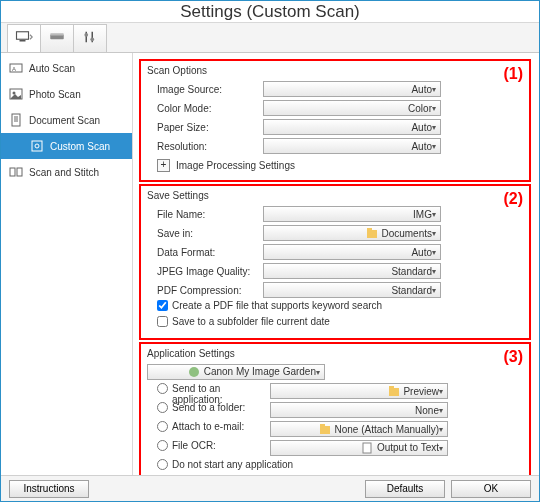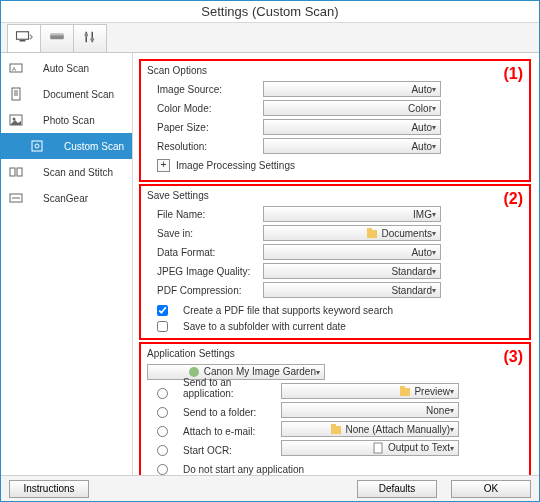--- a/index.html
+++ b/index.html
@@ -1,44 +1,44 @@
 <!DOCTYPE html>
 <html><head>
 <meta charset="utf-8">
 <style>
   * { box-sizing: border-box; font-family: "Segoe UI", Tahoma, sans-serif; }
   body { margin: 0; background: #fff; }
   .window { width: 540px; height: 502px; border: 1px solid #2c90c8; background: #fff; display: flex; flex-direction: column; }
-  .titlebar { height: 22px; background: #fff; color: #333; font-size: 13px; text-align: center; line-height: 22px; border-bottom: 1px solid #d8d8d8; position: relative; }
+  .titlebar { height: 22px; background: #fff; color: #333; font-size: 17px; text-align: center; line-height: 22px; border-bottom: 1px solid #d8d8d8; position: relative; }
   .tabstrip { height: 30px; border-bottom: 1px solid #c8c8c8; display: flex; align-items: flex-end; padding-left: 6px; background:#f4f4f4; }
   .tabbtn { width: 34px; height: 28px; border: 1px solid #c8c8c8; border-bottom: none; background: linear-gradient(#fff,#ececec); display: flex; align-items: center; justify-content: center; margin-right: -1px; }
   .tabbtn.active { background: #fff; position: relative; z-index: 2; }
   .tabbtn svg { width: 18px; height: 14px; }
   .body { flex: 1; display: flex; overflow: hidden; }
   .sidebar { width: 132px; border-right: 1px solid #d8d8d8; padding-top: 2px; background: #fff; }
-  .sideitem { display: flex; align-items: center; height: 26px; font-size: 10px; color: #333; padding-left: 8px; gap: 20px; cursor: default; }
+  .sideitem { display: flex; align-items: center; height: 26px; font-size: 10px; color: #333; padding-left: 8px; gap: 6px; cursor: default; }
   .sideitem.active { background: #2f90d0; color: #fff; padding-left: 29px; }
   .sideitem .icn { width: 14px; height: 14px; display:flex; align-items:center; justify-content:center; }
   .sideitem .icn svg { width:14px; height:14px; }
   .main { flex: 1; padding: 6px 8px 4px 6px; overflow: auto; font-size: 10px; color: #333; }
   .group { border: 2px solid #ff0000; padding: 2px 6px 6px 6px; margin-bottom: 2px; position: relative; }
   .group-title { font-size: 10px; color: #333; margin: 2px 0 4px 0; }
   .callout { position: absolute; right: 6px; top: 4px; color: #ff0000; font-size: 16px; font-weight: bold; }
   .row { display: flex; align-items: center; height: 18px; margin-bottom: 1px; }
   .row label { width: 116px; padding-left: 10px; font-size: 10px; }
   .sel { width: 178px; height: 16px; border: 1px solid #a8a8a8; background: linear-gradient(#fff,#e8e8e8); font-size: 10px; padding: 0 4px; display:flex; align-items:center; justify-content:flex-end; }
   .sel .arrow { font-size: 8px; color: #555; }
   .folder-ic { width:10px; height:8px; background:#f4c860; display:inline-block; margin-right:4px; vertical-align:middle; position:relative; }
   .folder-ic::before { content:""; position:absolute; top:-2px; left:0; width:5px; height:2px; background:#f4c860; }
   .expand { display: flex; align-items: center; padding-left: 10px; gap: 6px; height: 18px; }
   .plusbox { width: 13px; height: 13px; border: 1px solid #888; display:flex; align-items:center; justify-content:center; font-size:10px; line-height:1; background:#f8f8f8; }
-  .chk, .rad { display:flex; align-items:flex-end; padding-left:10px; height:16px; gap:15px; }
+  .chk, .rad { display:flex; align-items:flex-start; padding-left:10px; height:16px; gap:4px; }
   .chk input, .rad input { margin:0; width:11px; height:11px; }
   .btn { height: 18px; border: 1px solid #a0a0a0; background: linear-gradient(#fff,#e4e4e4); font-size: 10px; display:flex; align-items:center; justify-content:center; }
-  .footer { height: 26px; border-top: 1px solid #d0d0d0; display: flex; align-items: center; padding: 0 8px; gap: 14px; background:#f4f4f4; }
+  .footer { height: 26px; border-top: 1px solid #d0d0d0; display: flex; align-items: center; padding: 0 8px; gap: 6px; background:#f4f4f4; }
   .footer .btn { width: 80px; }
   .footer .spacer { flex: 1; }
   .appicon { width:12px; height:12px; display:inline-block; margin-right:4px; vertical-align:middle; }
 </style>
 </head>
 <body>
 
 <div class="window">
   <div class="titlebar">Settings (Custom Scan)</div>
 
@@ -73,64 +73,55 @@
             <svg viewBox="0 0 14 14">
               <rect x="1" y="3" width="12" height="8" fill="none" stroke="#666"></rect>
               <text x="3" y="10" font-size="6" fill="#666">A</text>
             </svg>
           </span>
           <span>Auto Scan</span>
         </div>
       <div class="sideitem">
           <span class="icn">
             <svg viewBox="0 0 14 14">
+              <rect x="1" y="2" width="12" height="10" fill="none" stroke="#666"></rect>
+              <circle cx="5" cy="6" r="1.5" fill="#666"></circle>
+              <path d="M2 11 L6 7 L9 10 L12 8 L12 12 L2 12 Z" fill="#666"></path>
+            </svg>
+          </span>
+          <span>Photo Scan</span>
+        </div>
+      <div class="sideitem">
+          <span class="icn">
+            <svg viewBox="0 0 14 14">
               <rect x="3" y="1" width="8" height="12" fill="none" stroke="#666"></rect>
               <line x1="5" y1="4" x2="9" y2="4" stroke="#666"></line>
               <line x1="5" y1="6" x2="9" y2="6" stroke="#666"></line>
               <line x1="5" y1="8" x2="9" y2="8" stroke="#666"></line>
             </svg>
           </span>
           <span>Document Scan</span>
         </div>
-      <div class="sideitem">
-          <span class="icn">
-            <svg viewBox="0 0 14 14">
-              <rect x="1" y="2" width="12" height="10" fill="none" stroke="#666"></rect>
-              <circle cx="5" cy="6" r="1.5" fill="#666"></circle>
-              <path d="M2 11 L6 7 L9 10 L12 8 L12 12 L2 12 Z" fill="#666"></path>
-            </svg>
-          </span>
-          <span>Photo Scan</span>
-        </div>
       <div class="sideitem active">
           <span class="icn">
             <svg viewBox="0 0 14 14">
               <rect x="2" y="2" width="10" height="10" fill="none" stroke="#fff"></rect>
               <circle cx="7" cy="7" r="2" fill="none" stroke="#fff"></circle>
             </svg>
           </span>
           <span>Custom Scan</span>
         </div>
       <div class="sideitem">
           <span class="icn">
             <svg viewBox="0 0 14 14">
               <rect x="1" y="3" width="5" height="8" fill="none" stroke="#666"></rect>
               <rect x="8" y="3" width="5" height="8" fill="none" stroke="#666"></rect>
             </svg>
           </span>
           <span>Scan and Stitch</span>
-        </div>
-      <div class="sideitem">
-          <span class="icn">
-            <svg viewBox="0 0 14 14">
-              <rect x="1" y="3" width="12" height="8" fill="none" stroke="#666"></rect>
-              <line x1="3" y1="7" x2="11" y2="7" stroke="#666"></line>
-            </svg>
-          </span>
-          <span>ScanGear</span>
         </div>
     </div>
 
     <div class="main">
 
       <div class="group">
         <div class="callout">(1)</div>
         <div class="group-title">Scan Options</div>
         <div class="row">
             <label>Image Source:</label>
@@ -203,21 +194,21 @@
               <span>Standard</span>
               <span class="arrow">▾</span>
             </div>
           </div>
         <div class="chk">
             <input type="checkbox" checked="" style="">
             <span>Create a PDF file that supports keyword search</span>
           </div>
         <div class="chk">
             <input type="checkbox" style="">
-            <span>Save to a subfolder with current date</span>
+            <span>Save to a subfolder file current date</span>
           </div>
       </div>
 
       <div class="group">
         <div class="callout">(3)</div>
         <div class="group-title">Application Settings</div>
         <div class="row">
             <div class="sel">
               <span><span class="appicon"><svg viewBox="0 0 12 12">
                     <circle cx="6" cy="6" r="5" fill="#8fc080"></circle>
@@ -251,21 +242,21 @@
               <span style="width:98px; display:inline-block;">Attach to e-mail:</span>
             </span>
             <div class="sel">
               <span><span class="folder-ic"></span><span>None (Attach Manually)</span></span>
               <span class="arrow">▾</span>
             </div>
           </div>
         <div class="row">
             <span class="rad">
               <input type="radio" name="appopt" style="">
-              <span style="width:98px; display:inline-block;">Start OCR:</span>
+              <span style="width:98px; display:inline-block;">File OCR:</span>
             </span>
             <div class="sel">
               <span><span class="appicon"><svg viewBox="0 0 12 12">
                     <rect x="2" y="1" width="8" height="10" fill="#fff" stroke="#888"></rect>
                   </svg></span><span>Output to Text</span></span>
               <span class="arrow">▾</span>
             </div>
           </div>
         <div class="row">
             <span class="rad">

